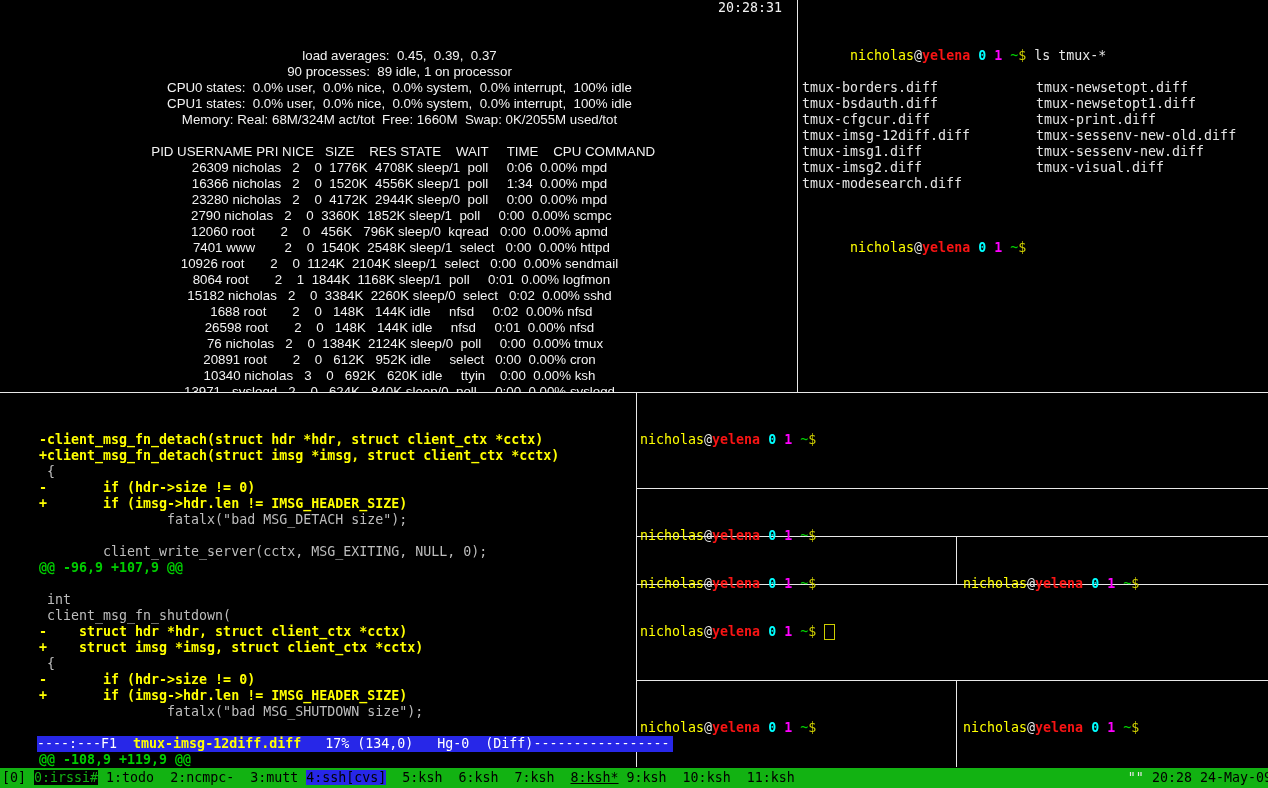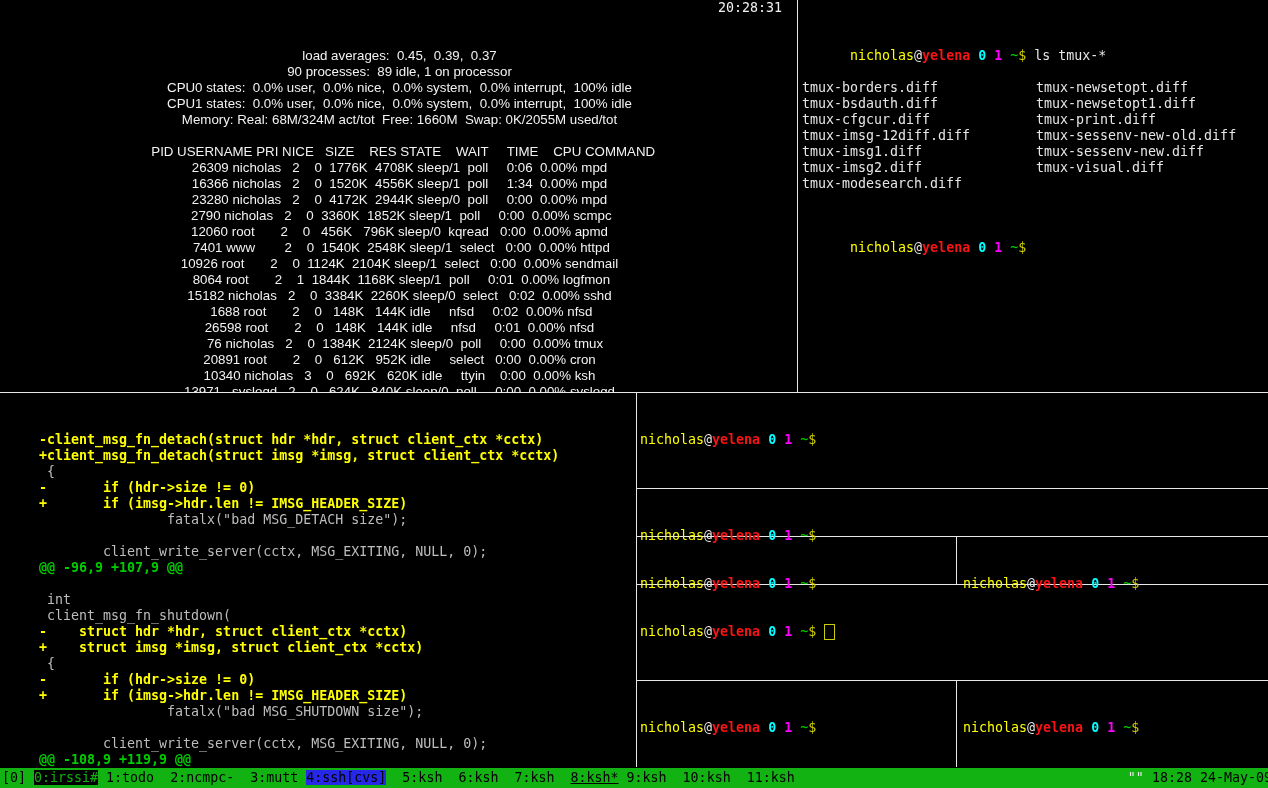--- a/index.html
+++ b/index.html
@@ -75,20 +75,21 @@
   <div class="border" style="left:636px;top:393px;width:1px;height:374px;"></div>
   <div class="border" style="left:637px;top:488px;width:631px;height:1px;"></div>
   <div class="border" style="left:637px;top:536px;width:631px;height:1px;"></div>
   <div class="border" style="left:637px;top:584px;width:631px;height:1px;"></div>
   <div class="border" style="left:637px;top:680px;width:631px;height:1px;"></div>
   <div class="border" style="left:956px;top:537px;width:1px;height:47px;"></div>
   <div class="border" style="left:956px;top:681px;width:1px;height:86px;"></div>
 
   <div class="pane" id="pane-emacs" style="left:0;top:393px;width:636px;height:375px;margin-left:37px;">
     <div id="emacs-lines" style="padding:7px 0 0 2px;"><div class="line k-chg">-client_msg_fn_detach(struct hdr *hdr, struct client_ctx *cctx)</div><div class="line k-chg">+client_msg_fn_detach(struct imsg *imsg, struct client_ctx *cctx)</div><div class="line k-ctx"> {</div><div class="line k-chg">-       if (hdr-&gt;size != 0)</div><div class="line k-chg">+       if (imsg-&gt;hdr.len != IMSG_HEADER_SIZE)</div><div class="line k-ctx">                fatalx("bad MSG_DETACH size");</div><div class="line k-ctx"></div><div class="line k-ctx">        client_write_server(cctx, MSG_EXITING, NULL, 0);</div><div class="line k-hunk">@@ -96,9 +107,9 @@</div><div class="line k-ctx"></div><div class="line k-ctx"> int</div><div class="line k-ctx"> client_msg_fn_shutdown(</div><div class="line k-chg">-    struct hdr *hdr, struct client_ctx *cctx)</div><div class="line k-chg">+    struct imsg *imsg, struct client_ctx *cctx)</div><div class="line k-ctx"> {</div><div class="line k-chg">-       if (hdr-&gt;size != 0)</div><div class="line k-chg">+       if (imsg-&gt;hdr.len != IMSG_HEADER_SIZE)</div><div class="line k-ctx">                fatalx("bad MSG_SHUTDOWN size");</div><div class="line k-ctx"></div><div class="line k-ctx">        client_write_server(cctx, MSG_EXITING, NULL, 0);</div><div class="line k-hunk">@@ -108,9 +119,9 @@</div></div>
+    <div class="modeline"><span>----:---F1  </span><span class="ml-file">tmux-imsg-12diff.diff</span><span>   17% (134,0)   Hg-0  (Diff)</span><span>-----------------</span></div>
   </div>
 
   <div class="pane" style="left:637px;top:393px;width:631px;height:95px;padding:7px 0 0 3px;">
     <div class="line"><span class="cy">nicholas</span><span class="cfg">@</span><span class="cr">yelena</span><span class="cfg"> </span><span class="cc">0</span><span class="cfg"> </span><span class="cm">1</span><span class="cfg"> </span><span class="cg">~</span><span class="co">$</span></div>
   </div>
   <div class="pane" style="left:637px;top:489px;width:631px;height:47px;padding:7px 0 0 3px;">
     <div class="line"><span class="cy">nicholas</span><span class="cfg">@</span><span class="cr">yelena</span><span class="cfg"> </span><span class="cc">0</span><span class="cfg"> </span><span class="cm">1</span><span class="cfg"> </span><span class="cg">~</span><span class="co">$</span></div>
   </div>
   <div class="pane" style="left:637px;top:537px;width:319px;height:47px;padding:7px 0 0 3px;">
     <div class="line"><span class="cy">nicholas</span><span class="cfg">@</span><span class="cr">yelena</span><span class="cfg"> </span><span class="cc">0</span><span class="cfg"> </span><span class="cm">1</span><span class="cfg"> </span><span class="cg">~</span><span class="co">$</span></div>
@@ -101,16 +102,16 @@
   </div>
   <div class="pane" style="left:637px;top:681px;width:319px;height:86px;padding:7px 0 0 3px;">
     <div class="line"><span class="cy">nicholas</span><span class="cfg">@</span><span class="cr">yelena</span><span class="cfg"> </span><span class="cc">0</span><span class="cfg"> </span><span class="cm">1</span><span class="cfg"> </span><span class="cg">~</span><span class="co">$</span></div>
   </div>
   <div class="pane" style="left:957px;top:681px;width:311px;height:86px;padding:7px 0 0 6px;">
     <div class="line"><span class="cy">nicholas</span><span class="cfg">@</span><span class="cr">yelena</span><span class="cfg"> </span><span class="cc">0</span><span class="cfg"> </span><span class="cm">1</span><span class="cfg"> </span><span class="cg">~</span><span class="co">$</span></div>
   </div>
 
   <div class="statusbar">
     <span class="sb-left" id="sb-left"><span>[0] </span><span class="sb-inv">0:irssi#</span><span> </span><span>1:todo</span><span>  </span><span>2:ncmpc-</span><span>  </span><span>3:mutt</span><span> </span><span class="sb-blue">4:ssh[cvs]</span><span>  </span><span>5:ksh</span><span>  </span><span>6:ksh</span><span>  </span><span>7:ksh</span><span>  </span><span class="sb-ul">8:ksh*</span><span> </span><span>9:ksh</span><span>  </span><span>10:ksh</span><span>  </span><span>11:ksh</span></span>
-    <span class="sb-right" id="sb-right"><span class="sb-title">"" </span><span>18:28</span><span> </span><span>24-May-09</span></span>
+    <span class="sb-right" id="sb-right"><span class="sb-title">"" </span><span>20:28</span><span> </span><span>24-May-09</span></span>
   </div>
 
 </div>
 
 </body></html>

